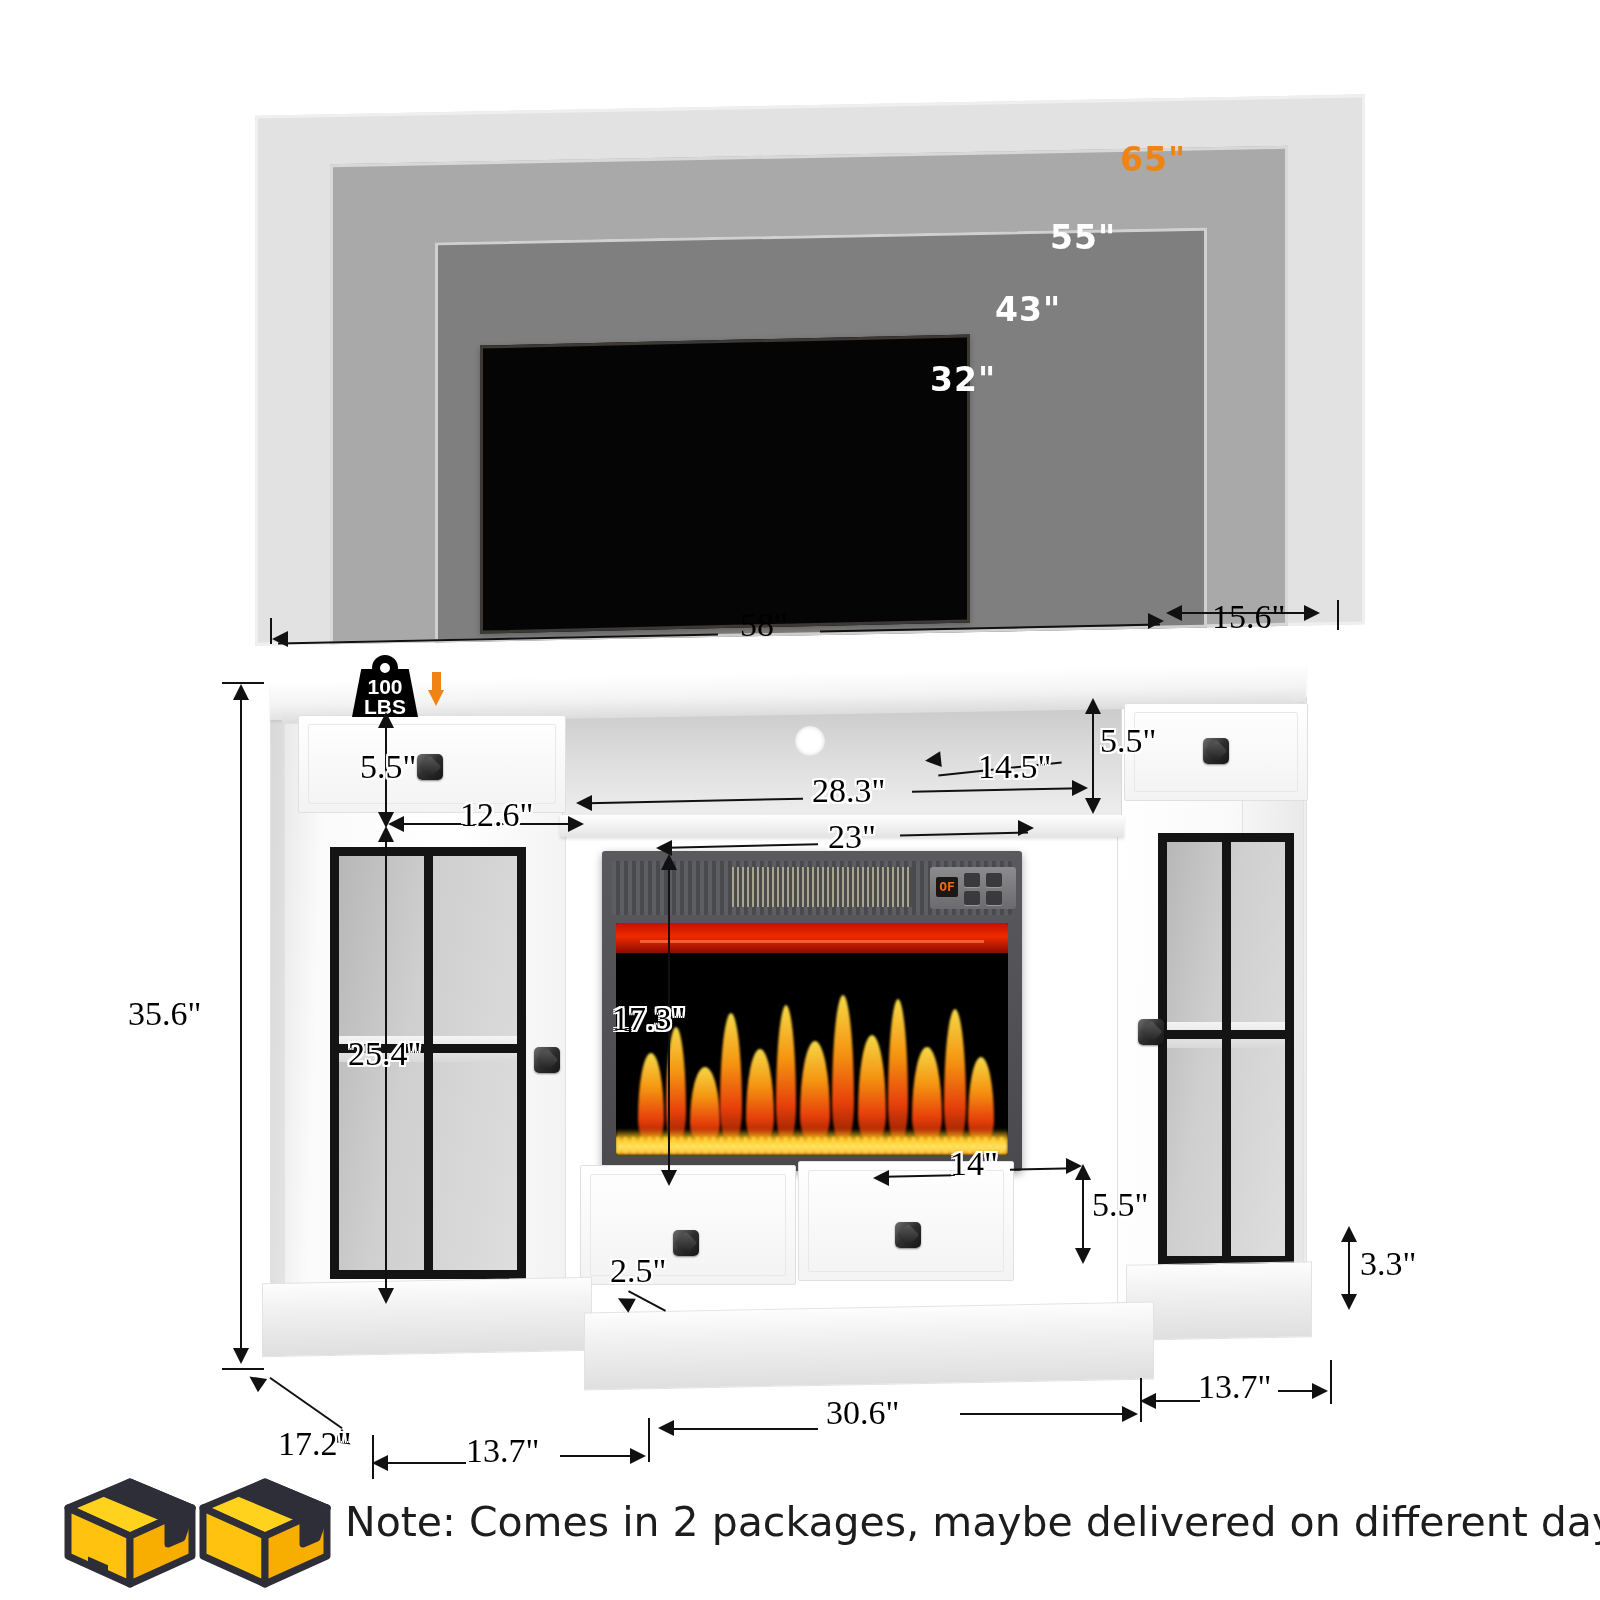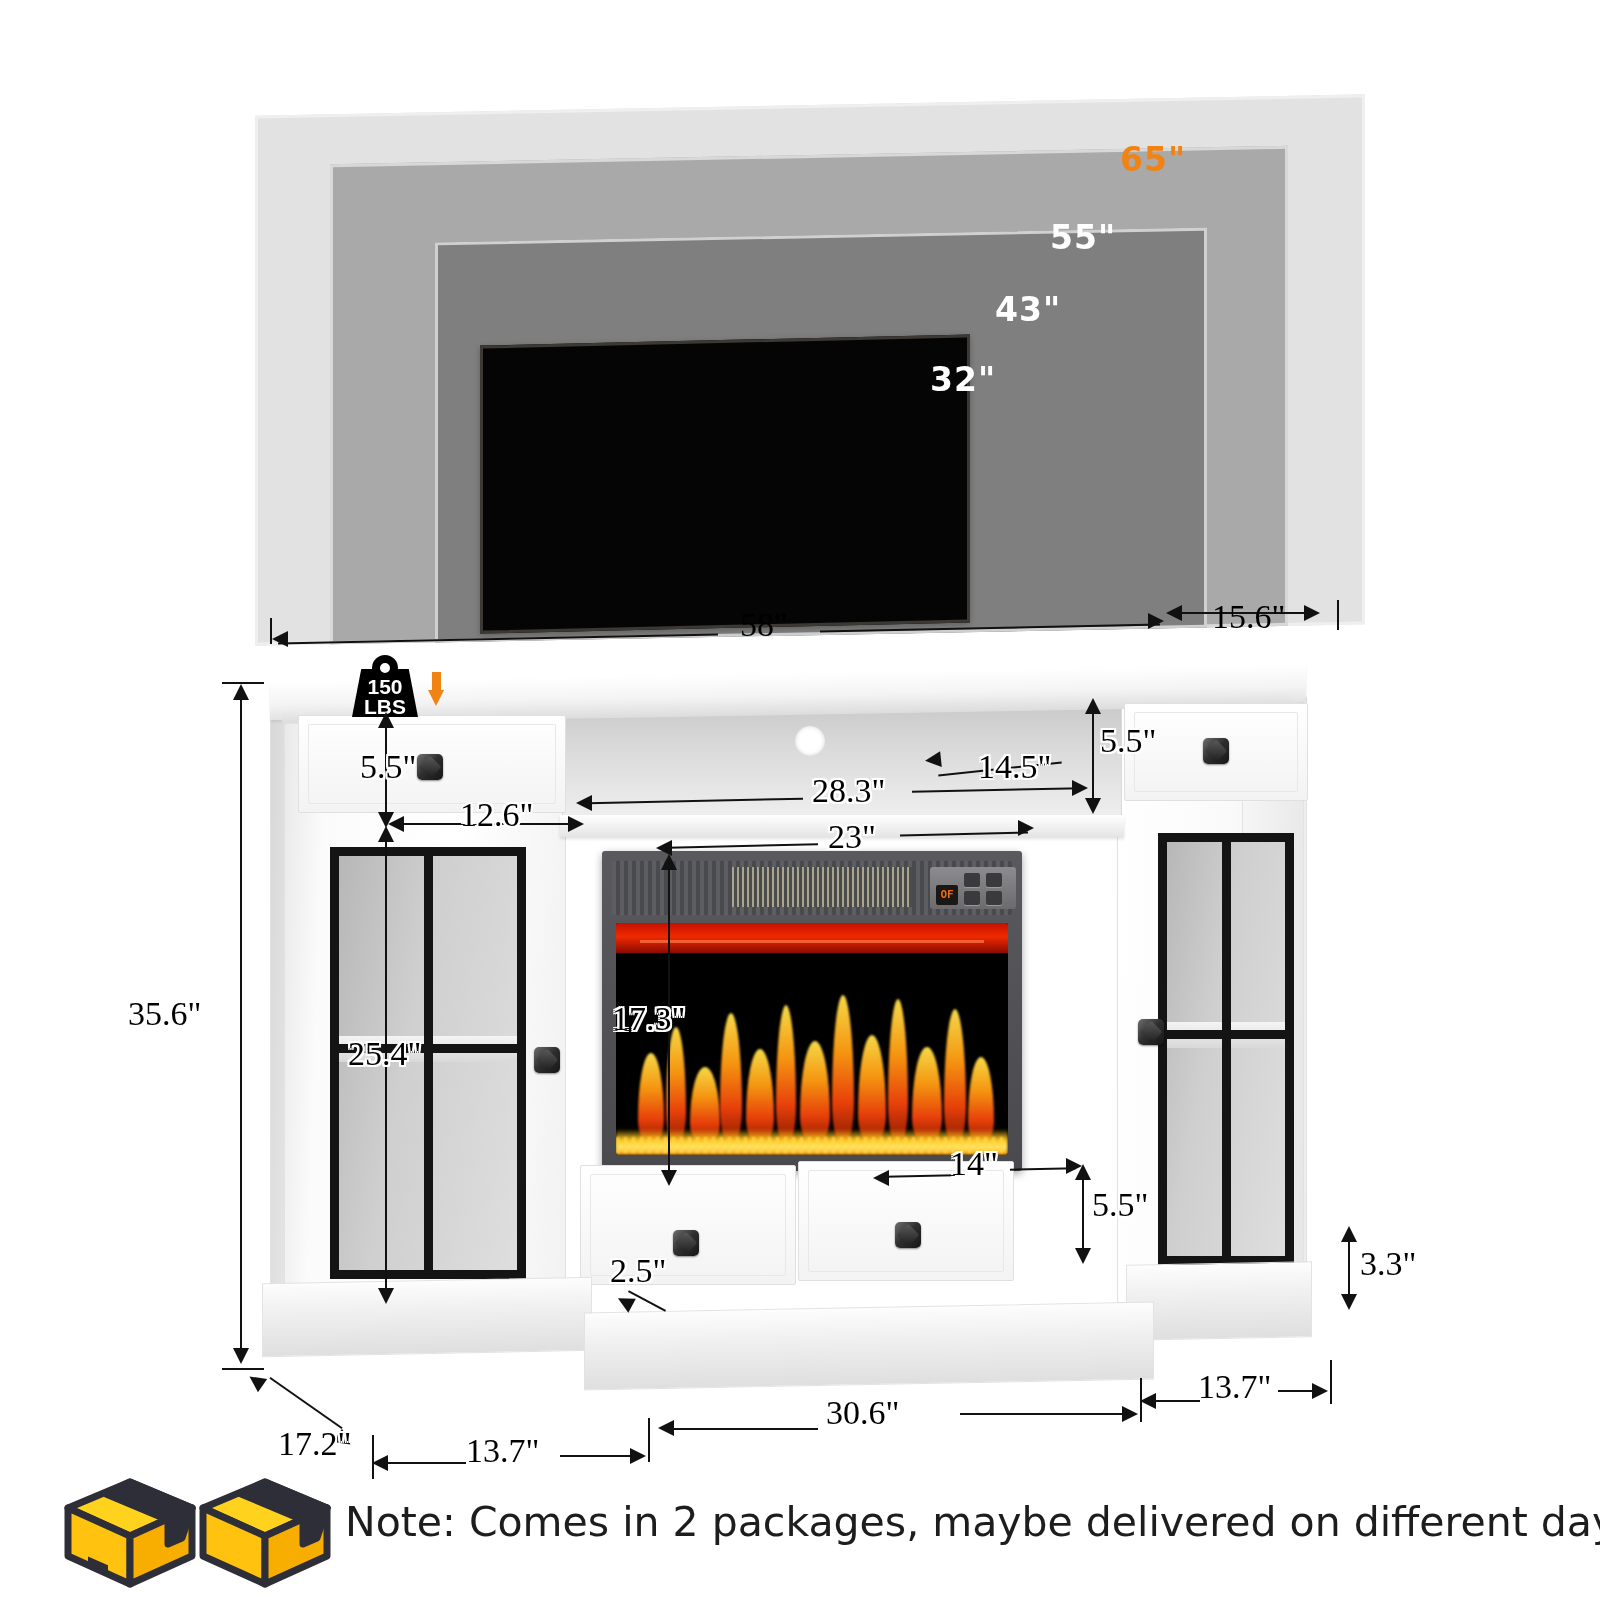--- a/index.html
+++ b/index.html
@@ -113,22 +113,22 @@
        background:repeating-linear-gradient(90deg,#5e5e62 0px,#5e5e62 4px,#494a4e 4px,#494a4e 8px);
        border-radius:3px;}
   .fp-mesh{position:absolute;left:120px;top:6px;width:180px;height:40px;
        background:
          repeating-linear-gradient(90deg,#b8b39a 0px,#b8b39a 2px,#4a4a46 2px,#4a4a46 5px),
          #3a3a36;
        opacity:.85;}
   .fp-panel{position:absolute;left:318px;top:6px;width:86px;height:42px;
        background:linear-gradient(180deg,#8c8c8e,#6b6b6d);border-radius:3px;}
   .fp-led{position:absolute;left:6px;top:10px;width:22px;height:20px;background:#1a1714;border-radius:2px;
-       color:#F36A0A;font-size:11px;line-height:20px;text-align:center;
-       font-family:"DejaVu Sans Mono", monospace;font-weight:bold;margin-top:8px;}
+       color:#F36A0A;font-size:13px;line-height:20px;text-align:center;
+       font-family:"DejaVu Sans Mono", monospace;font-weight:bold;}
   .fp-btn{position:absolute;width:16px;height:14px;background:#3a3a3c;border-radius:2px;
        box-shadow:0 1px 0 #9a9a9c;}
   .fp-glass{position:absolute;left:14px;top:72px;width:392px;height:232px;
        background:#000;overflow:hidden;border-radius:2px;}
   .fp-redbar{position:absolute;left:0;top:0;width:100%;height:30px;
        background:linear-gradient(180deg,#c41000 0%,#ef2a00 45%,#8a0b00 100%);}
   .fp-redbar:after{content:"";position:absolute;left:6%;top:55%;width:88%;height:3px;background:#ff7a4a;opacity:.7;}
   .flames{position:absolute;left:0;bottom:0;width:100%;height:180px;}
   .flame{position:absolute;bottom:10px;
        background:linear-gradient(180deg,#FFE24A 0%,#FF9C12 38%,#F1430B 72%,#8a1a00 100%);
@@ -299,21 +299,21 @@
     </div>
 
     <div class="plinth pl-r"></div>
     <div class="plinth pl-l"></div>
     <div class="plinth pl-c"></div>
   </div>
 
   <div class="weight">
     <div class="wt-body"></div>
     <div class="wt-ring"></div>
-    <div class="wt-t1">150</div>
+    <div class="wt-t1">100</div>
     <div class="wt-t2">LBS</div>
   </div>
   <div class="wt-arrow" style="position:absolute;left:428px;top:672px;">
     <div class="shaft"></div>
       <div class="head"></div>
   </div>
 
   <div class="dim">
     <div class="dvline" style="left:240px;top:700px;height:660px;"></div>
     <div class="arw arw-u" style="left:233px;top:684px;"></div>

